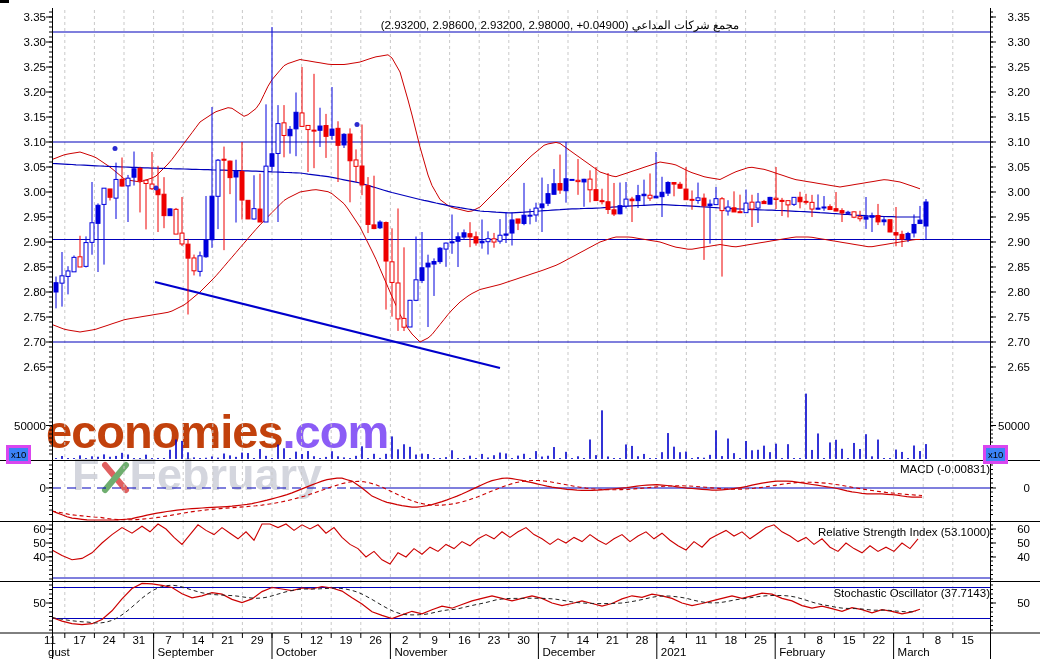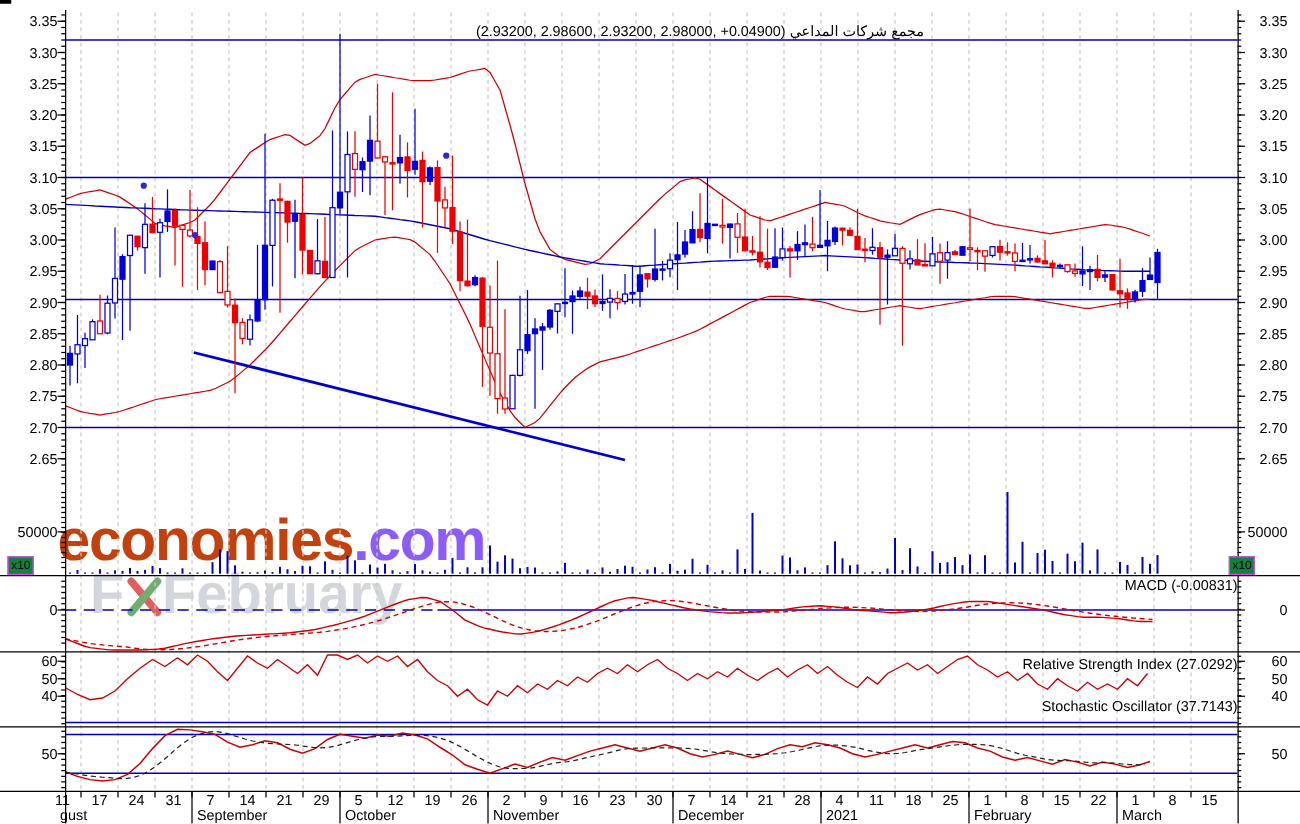--- a/index.html
+++ b/index.html
@@ -5,22 +5,22 @@
   html,body{margin:0;padding:0;}
   body{width:1040px;height:659px;position:relative;background:#fff;overflow:hidden;
        font-family:"Liberation Sans",sans-serif;}
   .corner-mark{position:absolute;left:0;top:0;width:9px;height:3px;background:#000;z-index:4;}
   .chart-title{position:absolute;left:90px;top:18px;width:940px;text-align:center;
        font-size:11.5px;color:#000;z-index:5;white-space:nowrap;}
   .panel-label{position:absolute;left:52px;width:938px;text-align:right;font-size:11.5px;
        color:#000;z-index:5;white-space:nowrap;}
   #macd-label{top:463px;}
   #rsi-label{top:526px;}
-  #stoch-label{top:560px;}
-  .x10-box{position:absolute;top:445px;border:1px solid #d946ef;background:#15803d;
+  #stoch-label{top:587px;}
+  .x10-box{position:absolute;top:445px;border:3px solid #d946ef;background:#3b82f6;
        font-size:9.5px;padding:0 2px;line-height:13px;color:#000;z-index:5;}
   #x10-left{left:6px;}
   #x10-right{left:983px;}
   .wm{position:absolute;font-weight:bold;z-index:0;white-space:nowrap;}
   #wm-econ{left:46px;top:404px;font-size:47px;letter-spacing:-1px;}
   #wm-econ .brand{color:#c2410c;}
   #wm-econ .domain{color:#8b5cf6;}
   #wm-fx{left:72px;top:449px;font-size:45px;color:#d4d6de;}
   #wm-fx .fx-x-wrap{display:inline-block;vertical-align:-4px;}
   #chart{position:absolute;left:0;top:0;z-index:2;}
@@ -981,17 +981,17 @@
       <text x="779.2" y="656" text-anchor="start" font-size="11.5" fill="#000">February</text>
       <line x1="893.6000000000001" y1="633" x2="893.6000000000001" y2="659" stroke="#000" stroke-width="1"></line>
       <text x="908.4000000000001" y="644" text-anchor="middle" font-size="11.5" fill="#000">1</text>
       <text x="938" y="644" text-anchor="middle" font-size="11.5" fill="#000">8</text>
       <text x="967.6" y="644" text-anchor="middle" font-size="11.5" fill="#000">15</text>
       <text x="897.6000000000001" y="656" text-anchor="start" font-size="11.5" fill="#000">March</text>
     </g>
   </svg>
 
 <div class="panel-label" id="macd-label">MACD (-0.00831)</div>
-<div class="panel-label" id="rsi-label">Relative Strength Index (27.0292)</div>
+<div class="panel-label" id="rsi-label">Relative Strength Index (53.1000)</div>
 <div class="panel-label" id="stoch-label">Stochastic Oscillator (37.7143)</div>
 
 <div class="x10-box" id="x10-left">x10</div>
 <div class="x10-box" id="x10-right">x10</div>
 
 </body></html>

